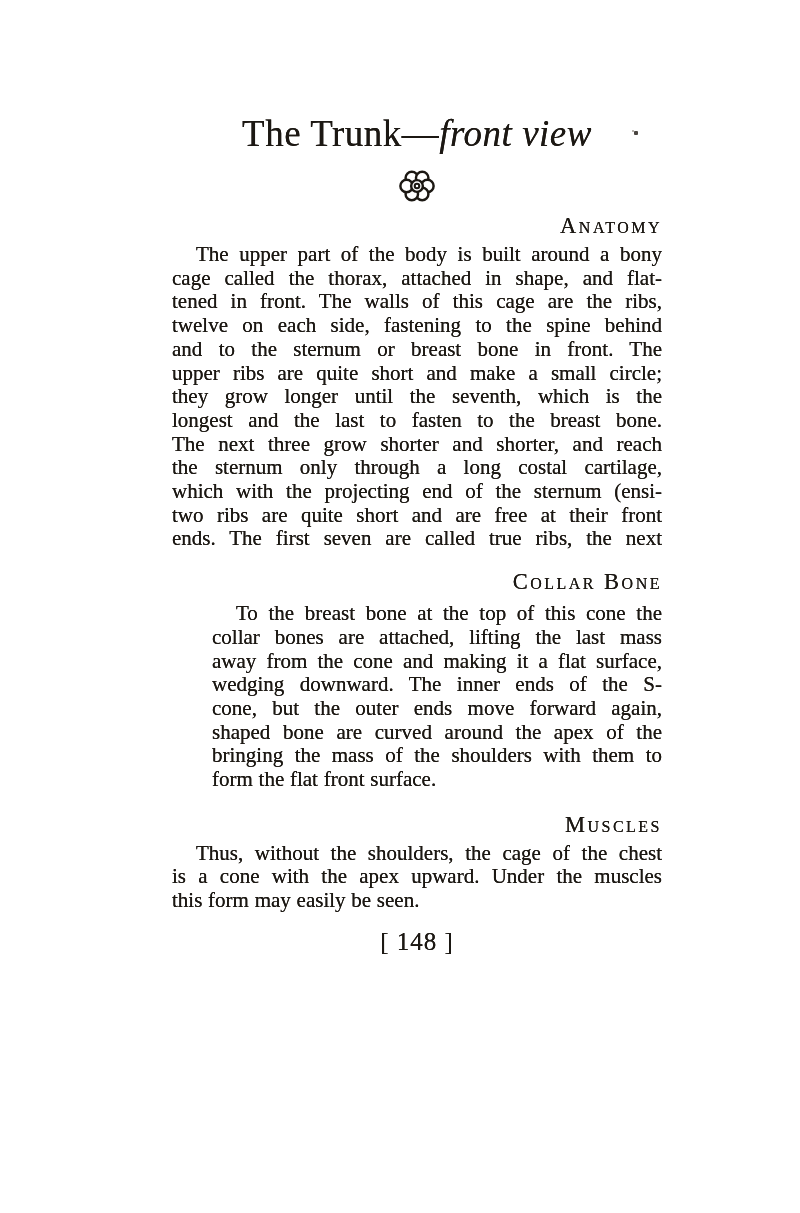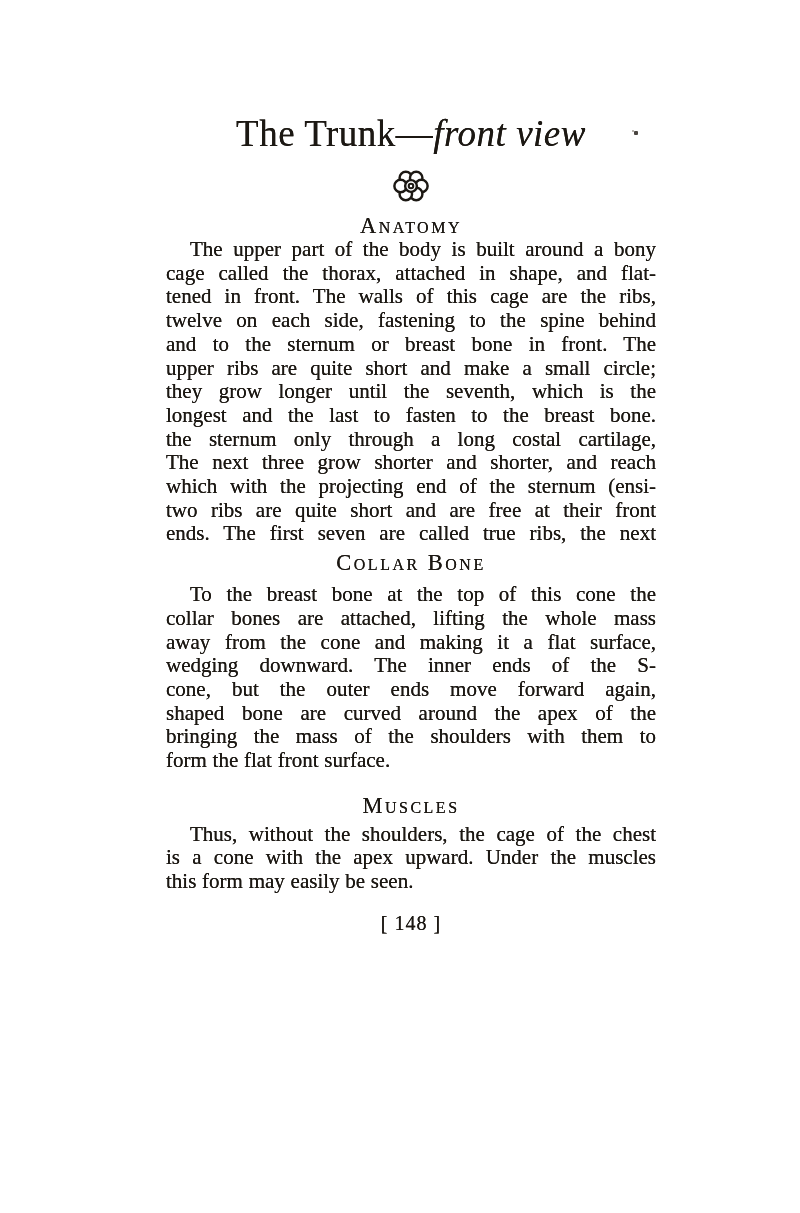--- a/index.html
+++ b/index.html
@@ -14,21 +14,21 @@
     color:var(--ink);
   }
   .page{
     position:relative;
     width:800px;height:1213px;
     background:var(--paper);
     overflow:hidden;
   }
   .column{
     position:absolute;
-    left:166px;top:0;
+    left:172px;top:0;
     width:490px;
   }
   .title{
     margin:0;
     padding-top:114px;
     font-size:37px;
     line-height:40px;
     font-weight:normal;
     text-align:center;
     letter-spacing:0.5px;
@@ -48,45 +48,45 @@
     display:inline-block;
     height:34px;width:38px;
   }
   .section-heading{
     margin:0;
     font-size:22.5px;
     line-height:25px;
     font-weight:normal;
     font-variant:small-caps;
     letter-spacing:2.5px;
-    text-align:center;
+    text-align:right;
     text-shadow:0 0 0.4px currentColor;
   }
   .heading-anatomy{margin-top:10px;}
-  .heading-collar{margin-top:4px;}
+  .heading-collar{margin-top:18px;}
   .heading-muscles{margin-top:20px;}
   .para{
     margin:0;
     font-size:21px;
     text-shadow:0 0 0.4px currentColor;
   }
-  .para-anatomy{}
-  .para-collar{margin-top:8px;}
+  .para-anatomy{margin-top:5px;}
+  .para-collar{margin-top:8px;margin-left:40px;}
   .para-muscles{margin-top:5px;}
   .para .line{
     line-height:23.7px;
     text-align:justify;
     text-align-last:justify;
     word-spacing:0.5px;
   }
   .para .line.first{padding-left:24px;}
   .para .line.last{text-align-last:left;}
   .folio{
     margin-top:17px;
-    font-size:20px;
+    font-size:25px;
     line-height:24px;
     text-align:center;
     letter-spacing:1px;
     text-shadow:0 0 0.4px currentColor;
   }
   .speck{
     position:absolute;
     left:634px;top:131px;
     width:4px;height:4px;
     background:#4a4540;
@@ -120,31 +120,31 @@
     <h2 class="section-heading heading-anatomy">Anatomy</h2>
     <div class="para para-anatomy">
         <div class="line first">The upper part of the body is built around a bony</div>
         <div class="line">cage called the thorax, attached in shape, and flat-</div>
         <div class="line">tened in front.  The walls of this cage are the ribs,</div>
         <div class="line">twelve on each side, fastening to the spine behind</div>
         <div class="line">and to the sternum or breast bone in front.  The</div>
         <div class="line">upper ribs are quite short and make a small circle;</div>
         <div class="line">they grow longer until the seventh, which is the</div>
         <div class="line">longest and the last to fasten to the breast bone.</div>
+        <div class="line">The next three grow shorter and shorter, and reach</div>
         <div class="line">the sternum only through a long costal cartilage,</div>
-        <div class="line">The next three grow shorter and shorter, and reach</div>
         <div class="line">which with the projecting end of the sternum (ensi-</div>
         <div class="line">two ribs are quite short and are free at their front</div>
         <div class="line">ends.  The first seven are called true ribs, the next</div>
       </div>
 
     <h2 class="section-heading heading-collar">Collar Bone</h2>
     <div class="para para-collar">
         <div class="line first">To the breast bone at the top of this cone the</div>
-        <div class="line">collar bones are attached, lifting the whole mass</div>
+        <div class="line">collar bones are attached, lifting the last mass</div>
         <div class="line">away from the cone and making it a flat surface,</div>
         <div class="line">wedging downward.  The inner ends of the S-</div>
         <div class="line">cone, but the outer ends move forward again,</div>
         <div class="line">shaped bone are curved around the apex of the</div>
         <div class="line">bringing the mass of the shoulders with them to</div>
         <div class="line last">form the flat front surface.</div>
       </div>
 
     <h2 class="section-heading heading-muscles">Muscles</h2>
     <div class="para para-muscles">

